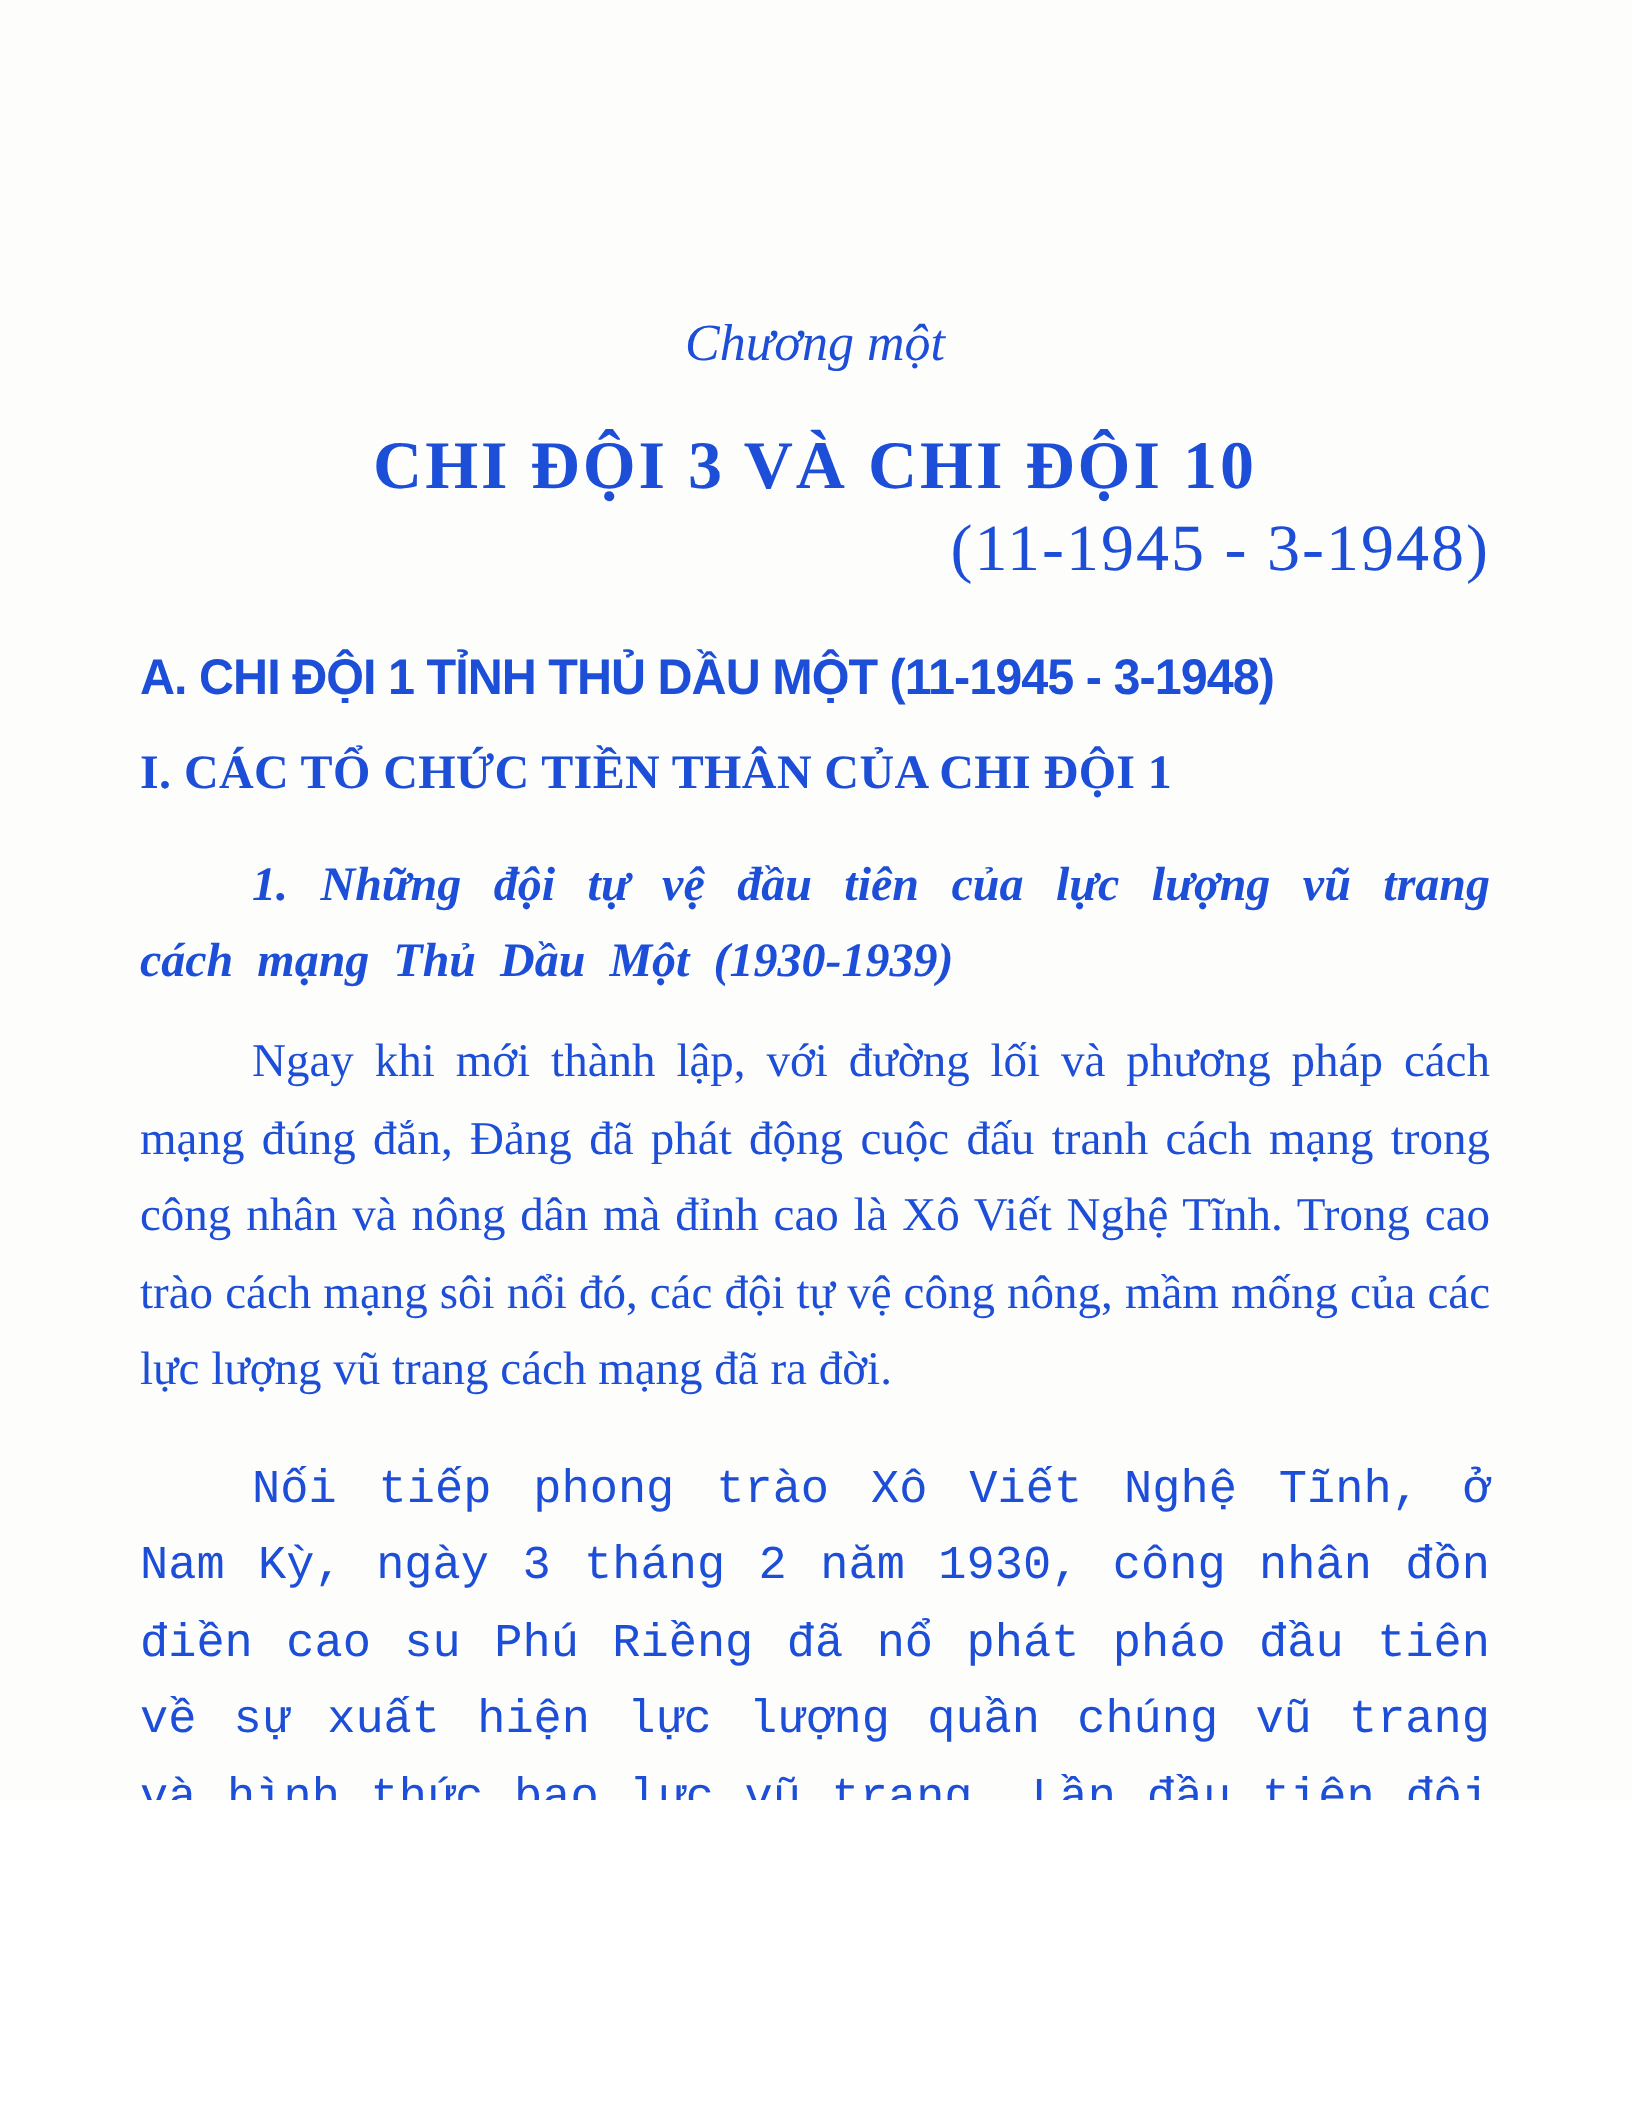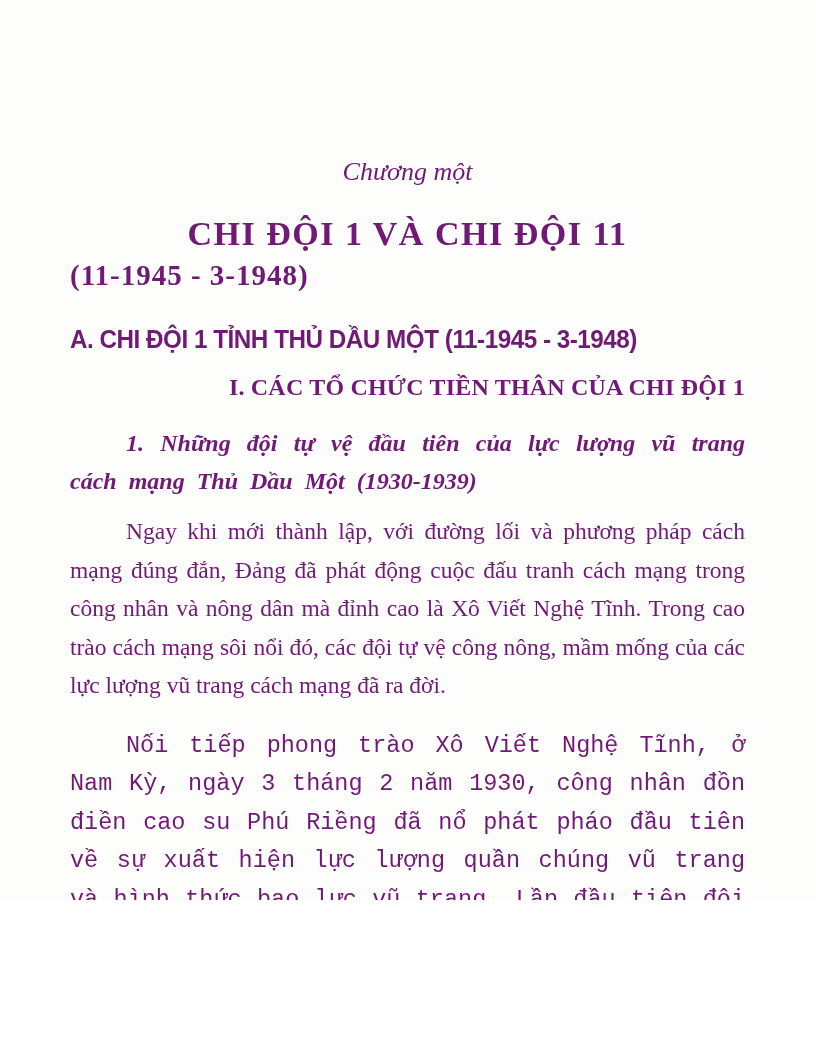--- a/index.html
+++ b/index.html
@@ -6,21 +6,21 @@
     margin: 0;
     padding: 0;
     background: #ffffff;
   }
   .page {
     position: relative;
     width: 816px;
     height: 900px;
     margin: 0 auto;
     background: #fdfdfc;
-    color: #701a75;
+    color: #1d4ed8;
     font-family: "Liberation Serif", serif;
     overflow: hidden;
     box-sizing: border-box;
   }
   .content {
     padding: 0 71px 0 70px;
   }
   .chapter-label {
     padding-top: 156px;
     text-align: center;
@@ -31,40 +31,40 @@
   .chapter-title {
     margin: 26px 0 0 0;
     text-align: center;
     font-size: 34px;
     font-weight: bold;
     letter-spacing: 1.5px;
     line-height: 40px;
   }
   .chapter-subtitle {
     margin-top: 4px;
-    text-align: left;
-    font-size: 29px;
-    font-weight: bold;
+    text-align: right;
+    font-size: 33px;
+    font-weight: normal;
     letter-spacing: 1px;
     line-height: 34px;
   }
   .section-heading {
     margin: 32px 0 0 0;
     font-family: "Liberation Sans", sans-serif;
     font-weight: bold;
     font-size: 25px;
     line-height: 30px;
     letter-spacing: -0.5px;
     transform: scaleX(0.97);
     transform-origin: left center;
     white-space: nowrap;
   }
   .subsection-heading {
     margin: 18px 0 0 0;
-    text-align: right;
+    text-align: left;
     font-size: 24px;
     font-weight: bold;
     line-height: 30px;
     letter-spacing: 0.2px;
   }
   .subsubsection-heading {
     margin: 22px 0 12px 0;
     font-size: 24px;
     font-weight: bold;
     font-style: italic;
@@ -94,21 +94,21 @@
   }
 </style>
 </head>
 <body>
 
 <div class="page">
   <div class="content">
 
     <div class="chapter-label">Chương một</div>
 
-    <h1 class="chapter-title">CHI ĐỘI 1 VÀ CHI ĐỘI 11</h1>
+    <h1 class="chapter-title">CHI ĐỘI 3 VÀ CHI ĐỘI 10</h1>
 
     <div class="chapter-subtitle">(11-1945 - 3-1948)</div>
 
     <h2 class="section-heading">A. CHI ĐỘI 1 TỈNH THỦ DẦU MỘT (11-1945 - 3-1948)</h2>
 
     <h3 class="subsection-heading">I. CÁC TỔ CHỨC TIỀN THÂN CỦA CHI ĐỘI 1</h3>
 
     <h4 class="subsubsection-heading">1. Những đội tự vệ đầu tiên của lực lượng vũ trang cách mạng Thủ Dầu Một (1930-1939)</h4>
 
     <p class="body-para">Ngay khi mới thành lập, với đường lối và phương pháp cách mạng đúng đắn, Đảng đã phát động cuộc đấu tranh cách mạng trong công nhân và nông dân mà đỉnh cao là Xô Viết Nghệ Tĩnh. Trong cao trào cách mạng sôi nổi đó, các đội tự vệ công nông, mầm mống của các lực lượng vũ trang cách mạng đã ra đời.</p>

